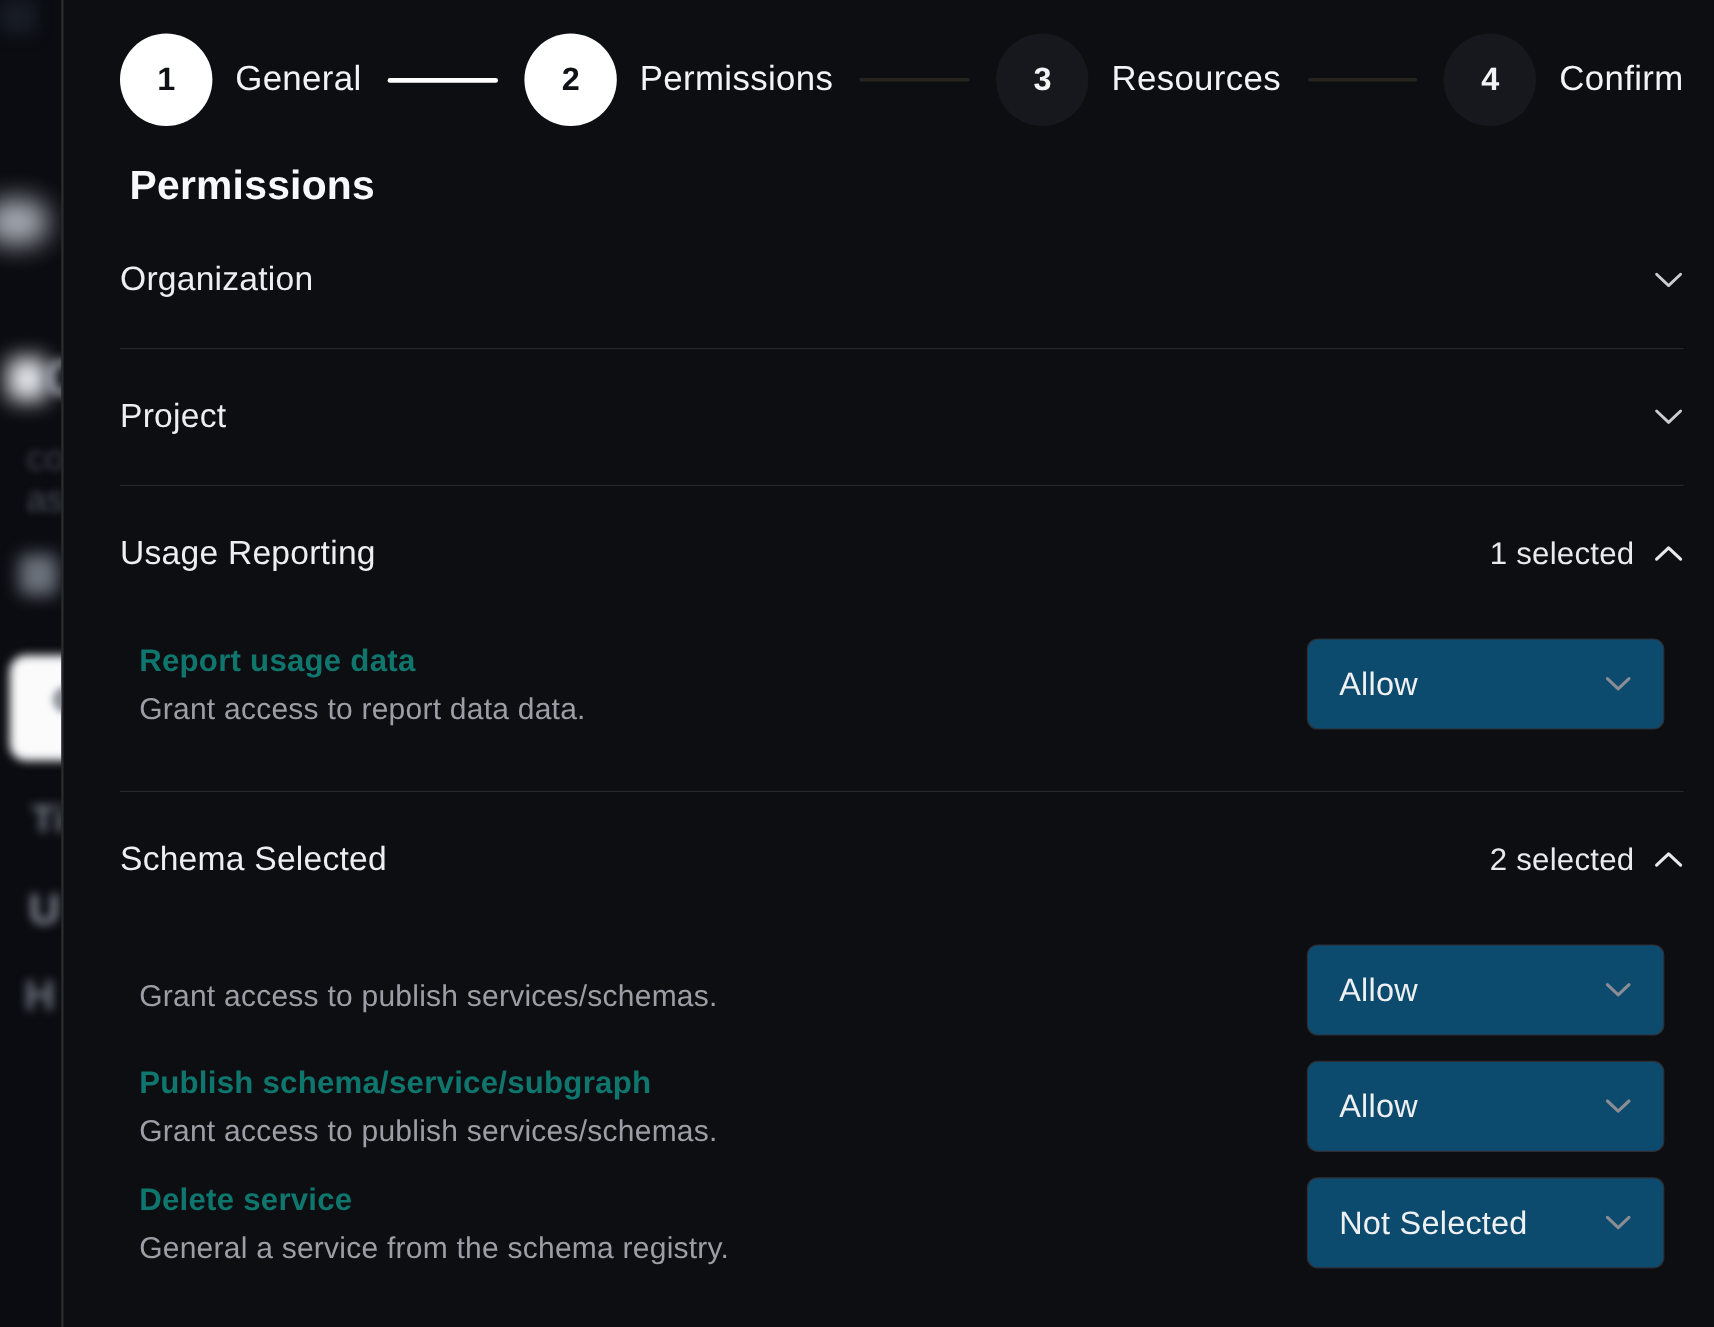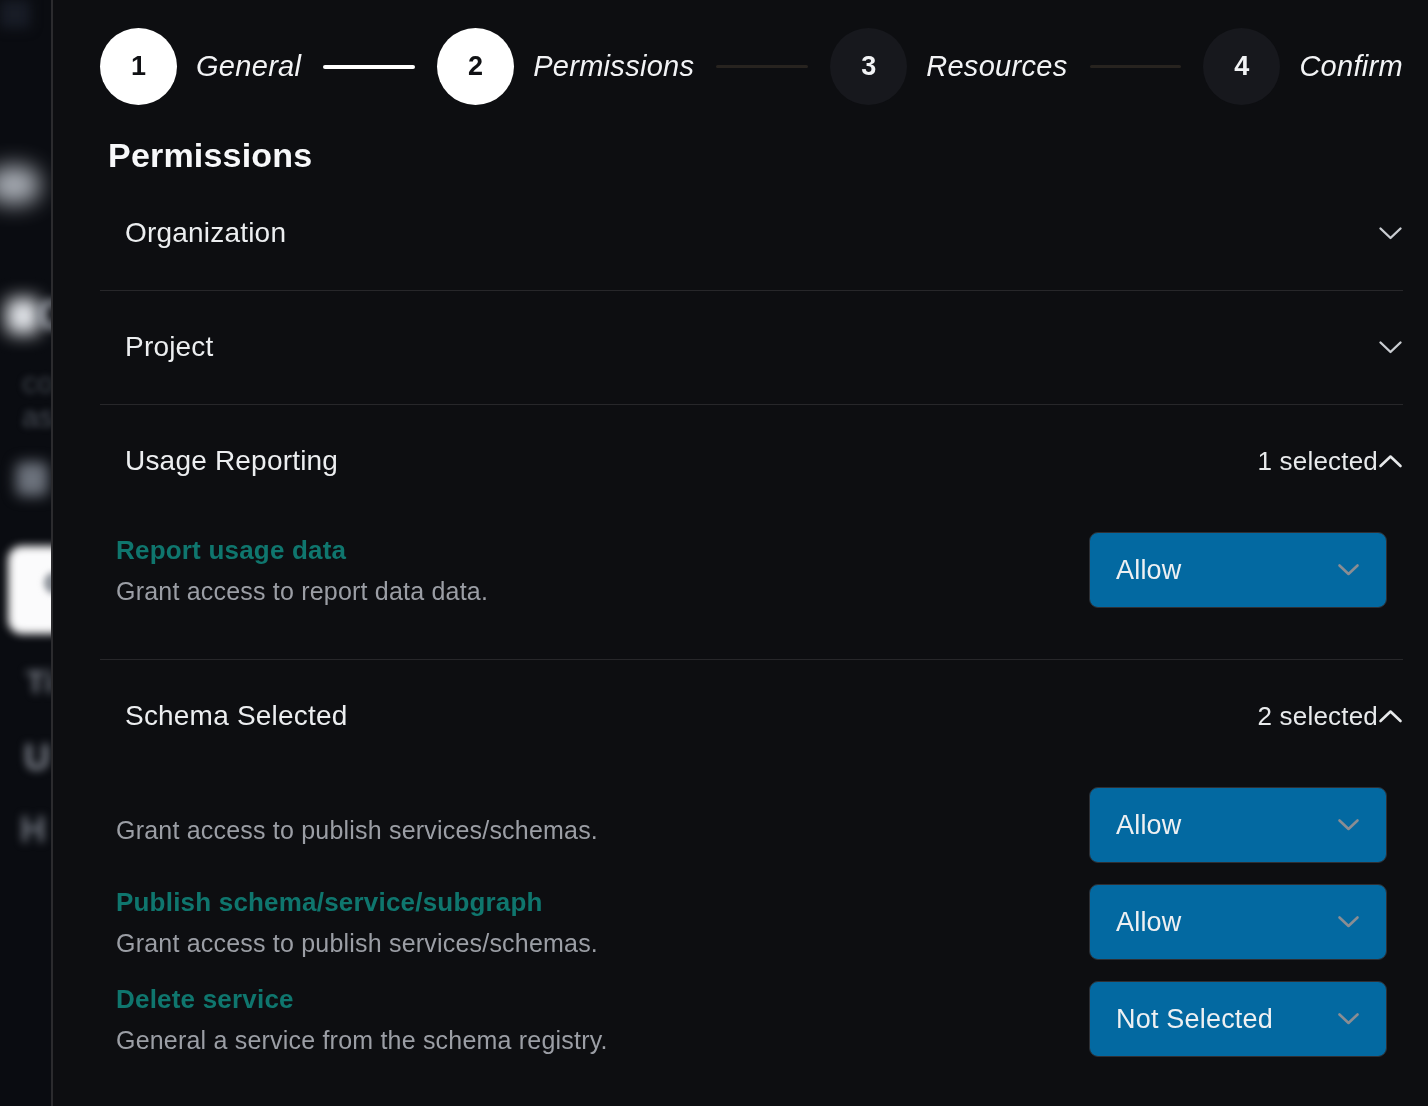--- a/index.html
+++ b/index.html
@@ -43,55 +43,54 @@
   
   .stepper { display: flex; align-items: center; height: 77px; }
   .step { display: flex; align-items: center; gap: 19px; flex-shrink: 0; }
   .step-circle {
     width: 77px; height: 77px; border-radius: 50%;
     display: flex; align-items: center; justify-content: center;
     font-size: 27px; font-weight: 700;
   }
   .step-circle.filled { background: #ffffff; color: #101114; }
   .step-circle.dim    { background: #17181d; color: #f2f3f5; }
-  .step-label { font-size: 29px; font-weight: 500; color: #f2f3f5; letter-spacing: .3px; font-style: italic; }
+  .step-label { font-size: 29px; font-weight: 500; color: #f2f3f5; letter-spacing: .3px; }
   .connector { flex: 1; height: 4px; border-radius: 2px; margin: 0 22px; }
   .connector.done { background: #ffffff; }
   .connector.todo { background: #27231f; height: 3px; }
 
   
   .page-title {
     margin: 31px 0 0 8px;
     font-size: 34px; font-weight: 700; color: #f7f8fa; letter-spacing: .2px;
   }
 
   
   .sections { margin-top: 2px; }
   .section { padding: 35px 0 36px 0; }
   .section.expanded { padding-bottom: 51px; }
   .sec-head {
     display: flex; justify-content: space-between; align-items: center;
     cursor: pointer;
-    margin-left: 25px;
   }
   .sec-title { margin: 0; font-size: 28px; font-weight: 400; color: #eceef0; line-height: 42px; letter-spacing:.2px; }
-  .sec-right { display: flex; align-items: center; }
+  .sec-right { display: flex; align-items: center; gap: 16px; }
   .sec-count { font-size: 26px; color: #e8eaec; letter-spacing:.2px; }
   .chev { display: block; }
   .divider { height: 1px; background: #27272a; }
 
   
   .sec-rows { margin-top: 50px; display: flex; flex-direction: column; gap: 21px; }
   .perm-row { display: flex; align-items: center; justify-content: space-between; }
   .perm-text { padding-left: 16px; }
   .perm-title { font-size: 26px; font-weight: 700; color: #0f766e; letter-spacing:.2px; }
   .perm-desc  { font-size: 25px; color: #9b9ea5; margin-top: 11px; letter-spacing:.2px; }
   .select {
     width: 298px; height: 76px; margin-right: 16px;
-    background: #0369a1; border: 1px solid #2e2f34; border-radius: 9px;
+    background: #0c4a6e; border: 1px solid #2e2f34; border-radius: 9px;
     display: flex; align-items: center; justify-content: space-between;
     padding: 0 26px; cursor: pointer;
     font-family: "Liberation Sans", sans-serif;
     font-size: 27px; color: #eef0f2; letter-spacing:.2px;
   }
 </style>
 </head>
 <body>
 
 <div class="app">

